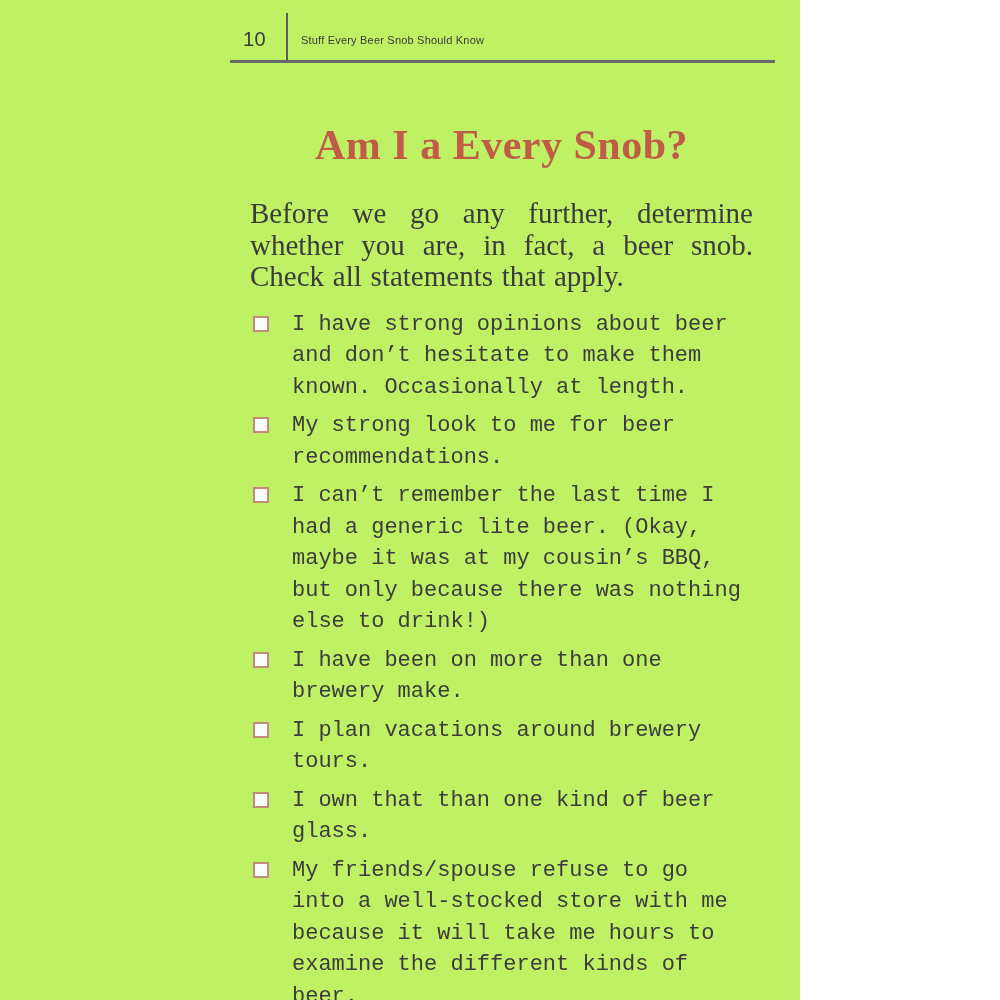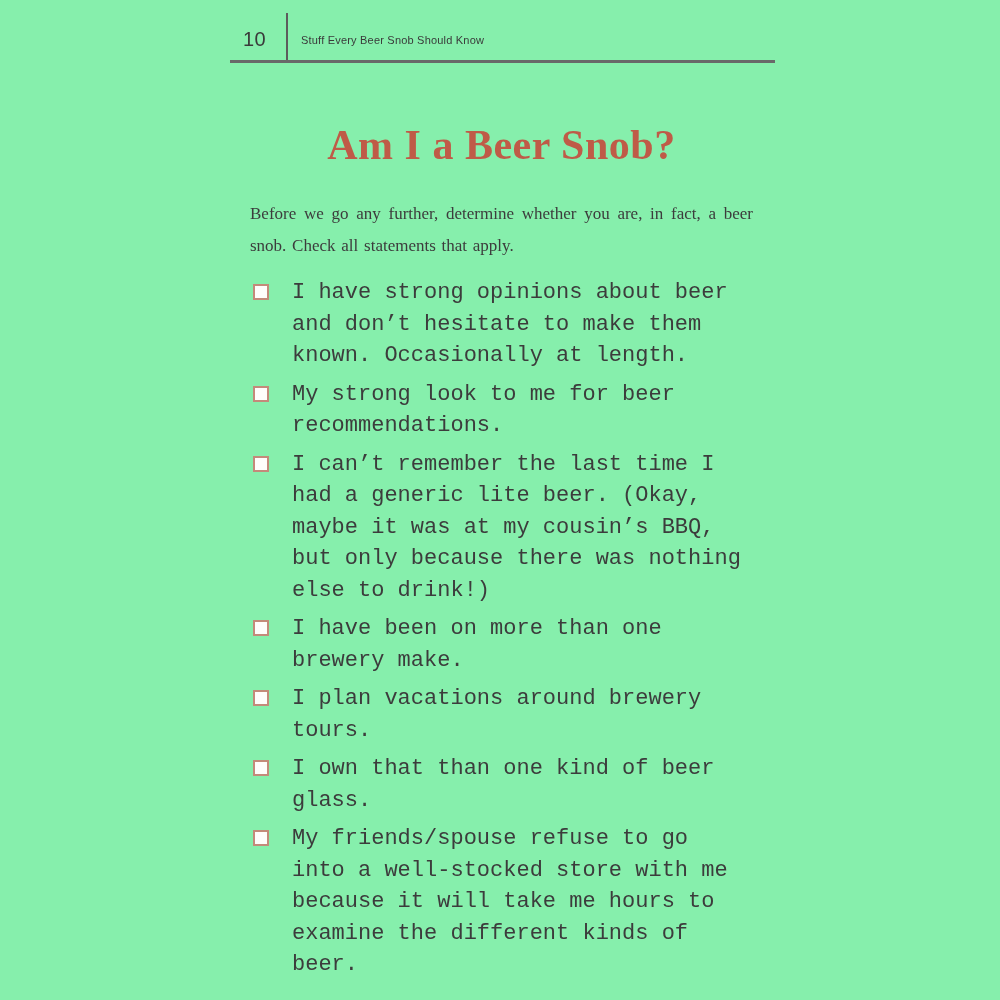--- a/index.html
+++ b/index.html
@@ -4,22 +4,22 @@
 <style>
   * { margin: 0; padding: 0; box-sizing: border-box; }
   html, body {
     width: 1000px; height: 1000px;
     background: #ffffff;
     font-family: "Liberation Serif", "DejaVu Serif", serif;
     overflow: hidden;
   }
   .page {
     position: relative;
-    width: 1000px; height: 1000px;
-    background: #86efac;
+    width: 800px; height: 1000px;
+    background: #bef264;
   }
 
   
   .running-header {
     position: absolute; left: 0; top: 0; width: 1000px; height: 70px;
     font-family: "Liberation Sans", "DejaVu Sans", sans-serif;
   }
   .page-number {
     position: absolute; left: 243px; top: 28px;
     font-size: 20px; color: #3a3a3a; letter-spacing: 0.5px;
@@ -44,21 +44,21 @@
   .chapter-title {
     margin-top: 120px;
     text-align: center;
     font-size: 42px; font-weight: bold;
     color: #bf5b47;
     letter-spacing: 0.5px;
     line-height: 50px;
   }
   .intro {
     margin-top: 28px;
-    font-size: 17px; line-height: 31.5px;
+    font-size: 29px; line-height: 31.5px;
     color: #3c3c3c;
     text-align: justify;
     word-spacing: 1.5px;
   }
   .checklist { margin-top: 16px; }
   .check-item {
     display: flex;
     align-items: flex-start;
     padding-left: 3px;
     margin-bottom: 7px;
@@ -85,21 +85,21 @@
 <div class="page">
 
   <div class="running-header">
     <span class="page-number">10</span>
     <span class="header-vrule"></span>
     <span class="book-title">Stuff Every Beer Snob Should Know</span>
     <span class="header-hrule"></span>
   </div>
 
   <div class="content">
-    <h1 class="chapter-title">Am I a Beer Snob?</h1>
+    <h1 class="chapter-title">Am I a Every Snob?</h1>
     <p class="intro">Before we go any further, determine whether you are, in fact, a beer snob. Check all statements that apply.</p>
 
     <div class="checklist" id="checklist">
       <div class="check-item">
         <span class="checkbox"></span>
         <span class="item-text">I have strong opinions about beer and don’t hesitate to make them known. Occasionally at length.</span>
       </div>
 
       <div class="check-item">
         <span class="checkbox"></span>

